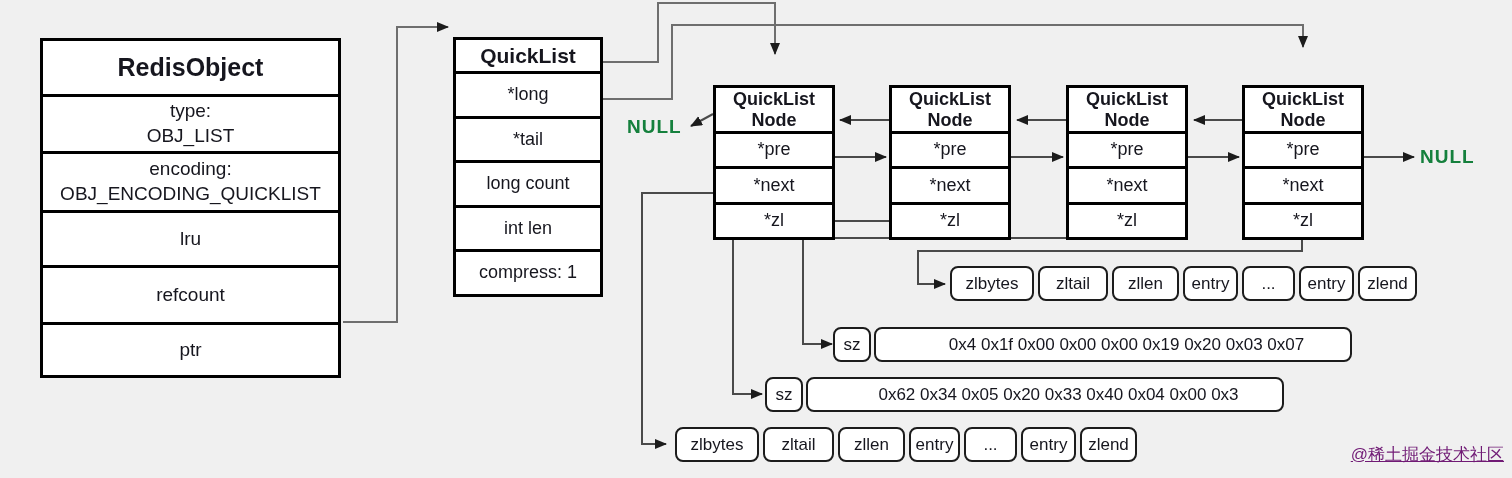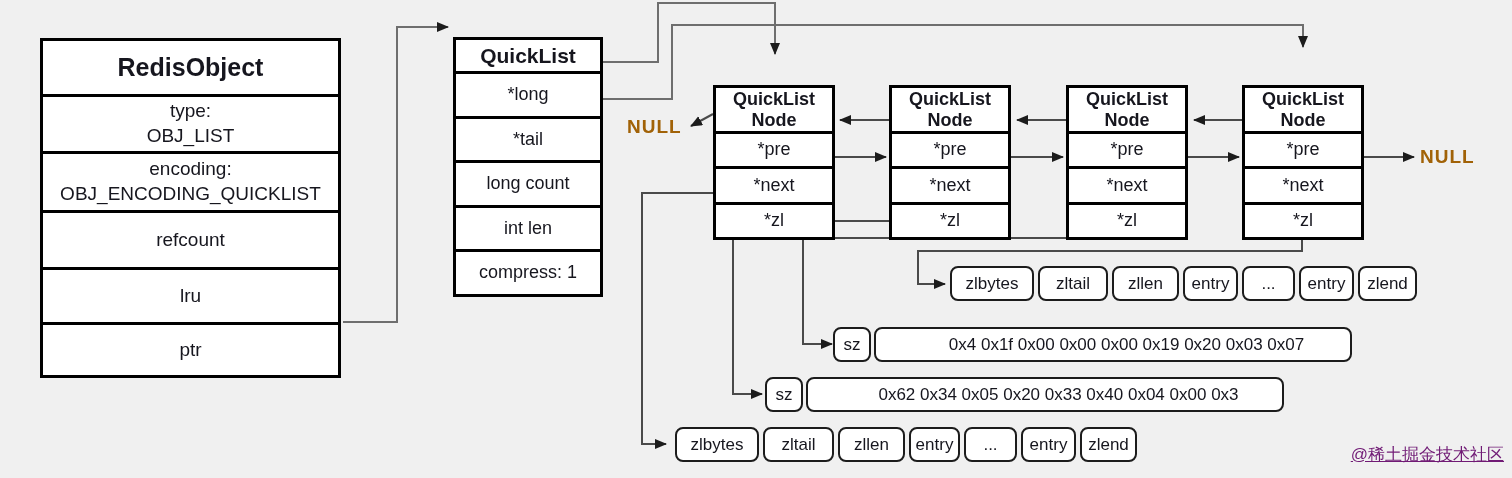--- a/index.html
+++ b/index.html
@@ -48,21 +48,21 @@
 
   .node{width:122px;height:155px;top:57px;}
   .node .hdr{height:43px;font-size:18px;line-height:1.15;flex-direction:column;}
   .node .row{flex:1;font-size:18px;}
   .node1{left:713px;}
   .node2{left:889px;}
   .node3{left:1066px;}
   .node4{left:1242px;}
 
   .nulltag{
-    position:absolute;font-size:19px;font-weight:600;color:#a16207;
+    position:absolute;font-size:19px;font-weight:600;color:#15803d;
     letter-spacing:1px;
   }
   .null-left{left:627px;top:116px;}
   .null-right{left:1420px;top:146px;}
 
   .zlrow{position:absolute;display:flex;gap:4px;}
   .zlcell{
     box-sizing:border-box;height:35px;
     border:2px solid #1c1c1c;border-radius:8px;background:#fff;
     display:flex;align-items:center;justify-content:center;
@@ -112,25 +112,25 @@
   <div class="struct redis">
     <div class="hdr">RedisObject</div>
     <div class="row r-type">
       <span>type:</span>
       <span>OBJ_LIST</span>
     </div>
     <div class="row r-enc">
       <span>encoding:</span>
       <span>OBJ_ENCODING_QUICKLIST</span>
     </div>
+    <div class="row r-lru">
+      <span>lru</span>
+    </div>
     <div class="row r-ref">
       <span>refcount</span>
-    </div>
-    <div class="row r-lru">
-      <span>lru</span>
     </div>
     <div class="row r-ptr">
       <span>ptr</span>
     </div>
   </div>
 
   <div class="struct qlist">
     <div class="hdr">QuickList</div>
     <div class="row">
       <span>*long</span>

